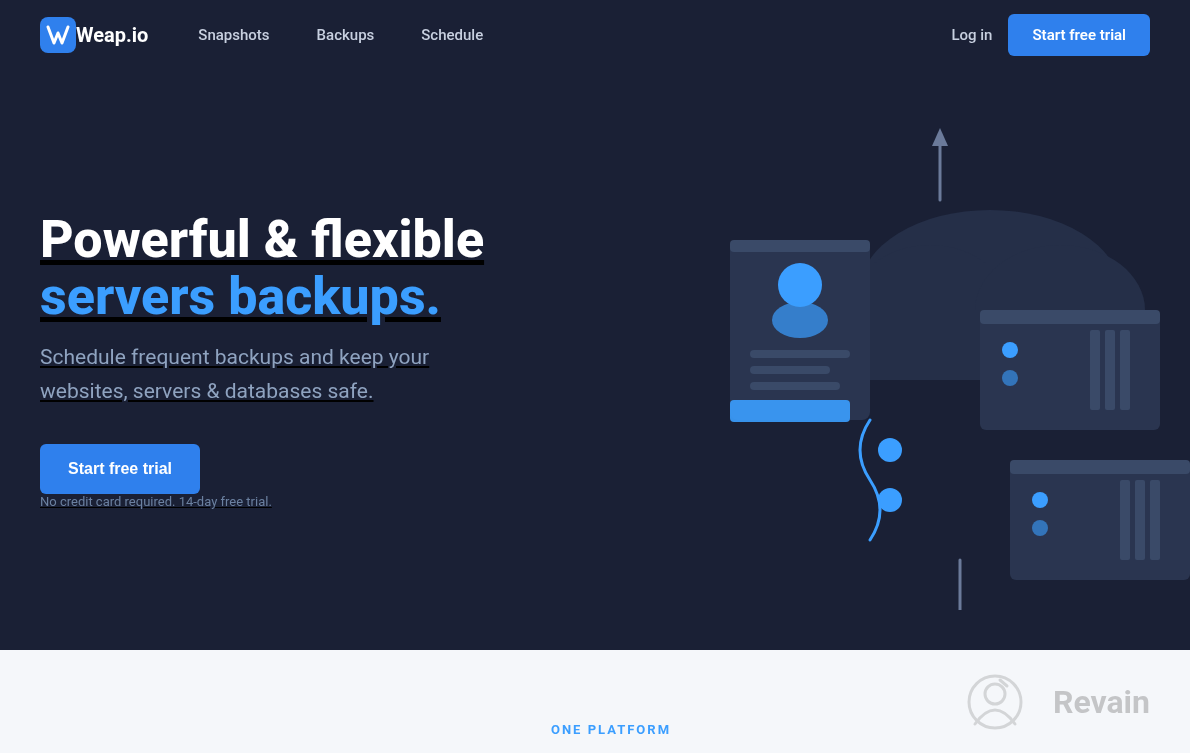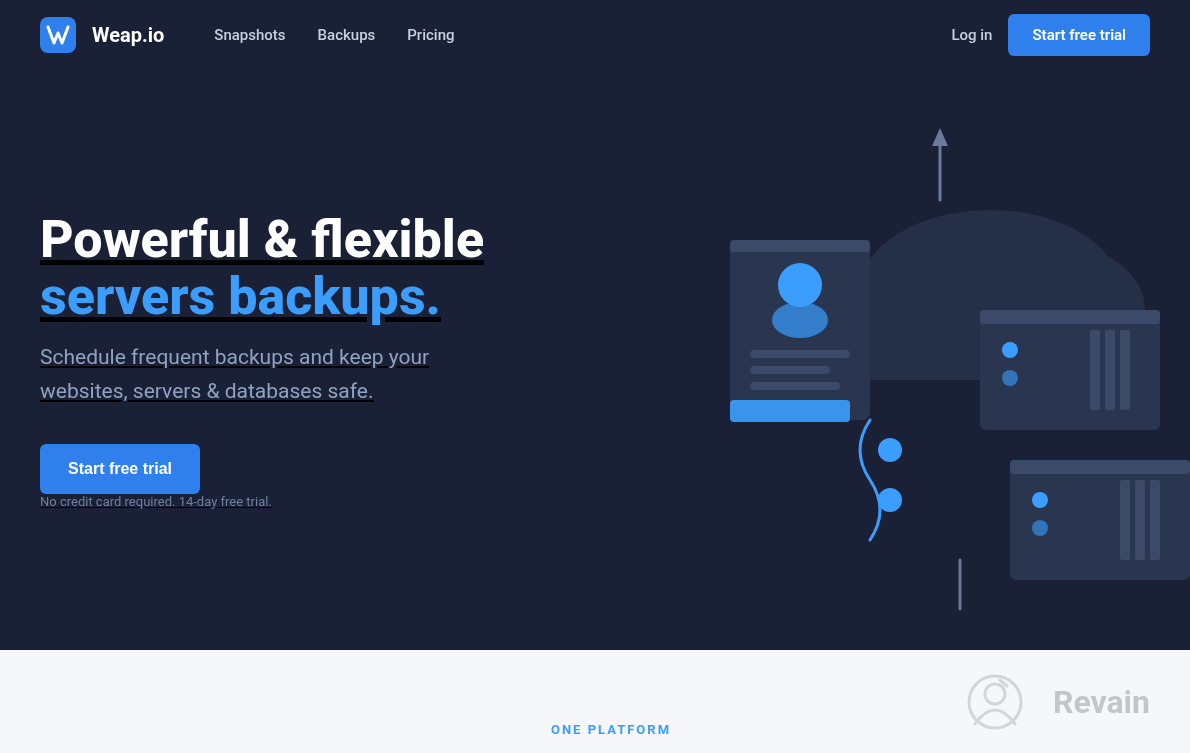--- a/index.html
+++ b/index.html
@@ -22,39 +22,39 @@
       align-items: center;
       padding: 0 40px;
       height: 70px;
       position: relative;
       z-index: 10;
     }
 
     .nav-logo {
       display: flex;
       align-items: center;
-      gap: 16px;
+      gap: 0;
       text-decoration: none;
     }
 
     .nav-logo-icon {
       width: 36px;
       height: 36px;
     }
 
     .nav-logo-text {
       color: #ffffff;
       font-size: 20px;
       font-weight: 700;
     }
 
     .nav-links {
       display: flex;
       align-items: center;
-      gap: 32px;
+      gap: 47px;
       margin-left: 50px;
     }
 
     .nav-link {
       color: #c8d0e0;
       text-decoration: none;
       font-size: 15px;
       font-weight: 500;
     }
 
@@ -206,21 +206,21 @@
     <svg class="nav-logo-icon" viewBox="0 0 36 36" fill="none" xmlns="http://www.w3.org/2000/svg">
       <rect width="36" height="36" rx="8" fill="#2f80ed"></rect>
       <path d="M8 10 L14 26 L18 16 L22 26 L28 10" stroke="white" stroke-width="3" stroke-linecap="round" stroke-linejoin="round" fill="none"></path>
     </svg>
     <span class="nav-logo-text">Weap.io</span>
   </a>
 
   <div class="nav-links">
     <a href="#" class="nav-link">Snapshots</a>
     <a href="#" class="nav-link">Backups</a>
-    <a href="#" class="nav-link">Pricing</a>
+    <a href="#" class="nav-link">Schedule</a>
   </div>
 
   <div class="nav-right">
     <a href="#" class="nav-login">Log in</a>
     <a href="#" class="btn-primary">Start free trial</a>
   </div>
 </nav>
 
 <section class="hero">
   <div class="hero-content">

